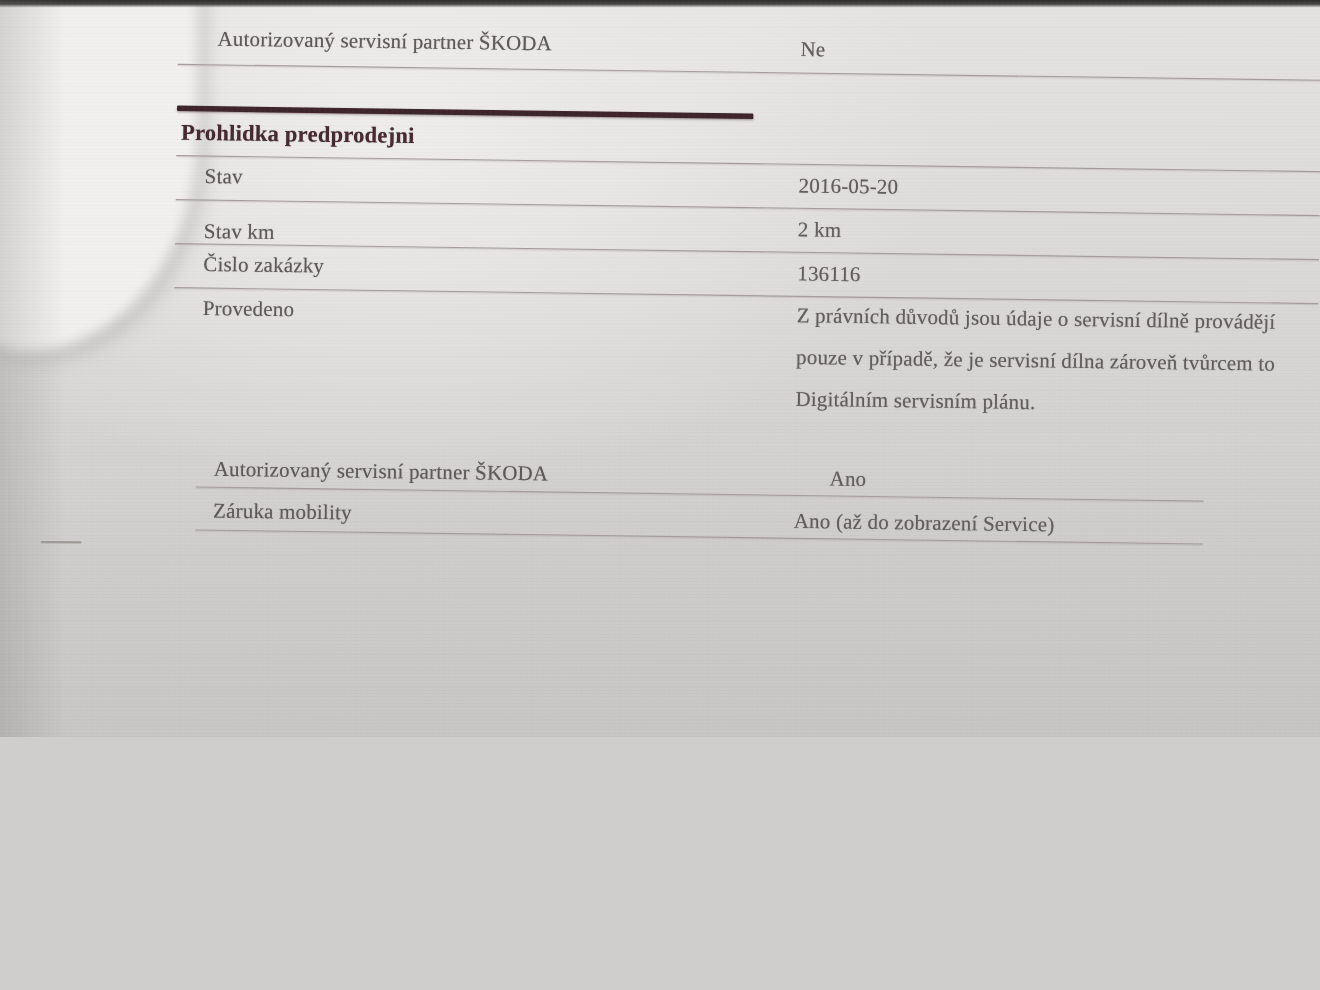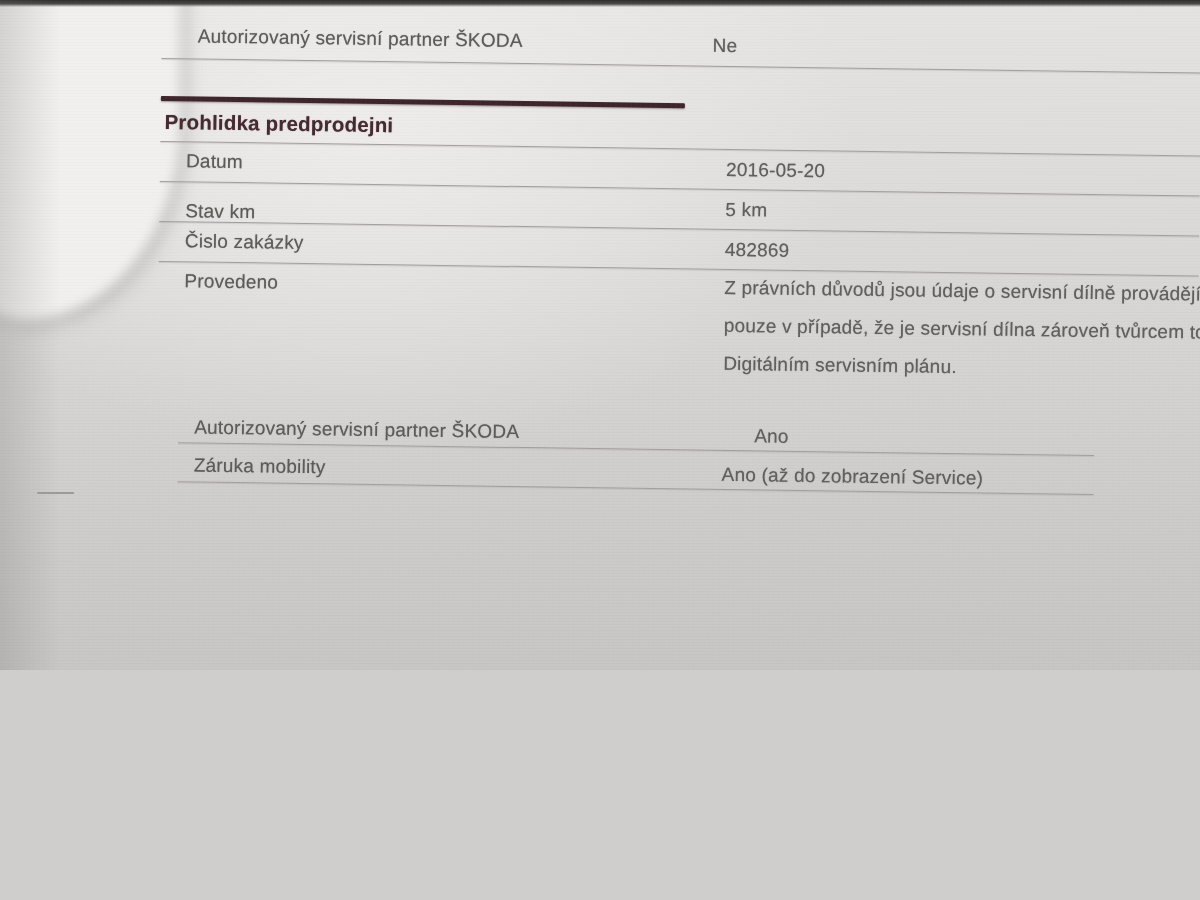--- a/index.html
+++ b/index.html
@@ -7,20 +7,21 @@
     width:1200px;height:900px;overflow:hidden;
     font-family:"Liberation Sans", sans-serif;
     background:#cfcecc;
   }
   
   .photo-stage{
     position:relative;width:1200px;height:670px;overflow:hidden;
     background:
       radial-gradient(ellipse 900px 600px at 30% 18%, rgba(240,239,237,.85) 0%, rgba(240,239,237,0) 55%),
       linear-gradient(178deg,#e6e5e3 0%, #dedddb 28%, #d6d5d3 52%, #cccbc9 78%, #c6c5c3 100%);
+    font-family: Liberation Serif, serif;
   }
   
   .grain{
     position:absolute;inset:0;pointer-events:none;opacity:.05;
     background:
       repeating-linear-gradient(0deg, rgba(0,0,0,.25) 0 1px, transparent 1px 3px),
       repeating-linear-gradient(90deg, rgba(255,255,255,.25) 0 2px, transparent 2px 5px);
   }
   .top-edge{
     position:absolute;left:0;top:0;width:1200px;height:7px;
@@ -68,37 +69,37 @@
 
 <div class="photo-stage">
 
   <div class="paper-curl"></div>
   <div class="top-edge"></div>
   <div class="left-shade"></div>
 
   <div class="doc">
 
     <div class="cell" style="left:36px;top:5px">Autorizovaný servisní partner ŠKODA</div>
-    <div class="cell value" style="left:551px;top:7px">Ne</div>
+    <div class="cell value" style="left:566px;top:7px">Ne</div>
     <div class="hline" style="left:0;top:38px;width:1040px"></div>
 
     <div class="thick-bar" style="left:0;top:76px;width:524px"></div>
     <div class="section-title" style="left:4px;top:90px">Prohlidka predprodejni</div>
     <div class="hline" style="left:0;top:121px;width:1040px"></div>
 
-    <div class="cell" style="left:26px;top:130px">Datum</div>
+    <div class="cell" style="left:26px;top:130px">Stav</div>
     <div class="cell value" style="left:566px;top:131px">2016-05-20</div>
     <div class="hline" style="left:0;top:161px;width:1040px"></div>
 
     <div class="cell" style="left:26px;top:180px">Stav km</div>
-    <div class="cell value" style="left:566px;top:171px">5 km</div>
+    <div class="cell value" style="left:566px;top:171px">2 km</div>
     <div class="hline" style="left:0;top:201px;width:1040px"></div>
 
     <div class="cell" style="left:26px;top:210px">Čislo zakázky</div>
-    <div class="cell value" style="left:566px;top:211px">482869</div>
+    <div class="cell value" style="left:566px;top:211px">136116</div>
     <div class="hline" style="left:0;top:241px;width:1040px"></div>
 
     <div class="cell" style="left:26px;top:250px">Provedeno</div>
     <div class="cell value" style="left:566px;top:249px">Z právních důvodů jsou údaje o servisní dílně provádějí</div>
     <div class="cell value" style="left:566px;top:287px">pouze v případě, že je servisní dílna zároveň tvůrcem to</div>
     <div class="cell value" style="left:566px;top:325px">Digitálním servisním plánu.</div>
 
     <div class="cell" style="left:38px;top:396px">Autorizovaný servisní partner ŠKODA</div>
     <div class="cell value" style="left:598px;top:397px">Ano</div>
     <div class="hline" style="left:22px;top:422px;width:916px"></div>

